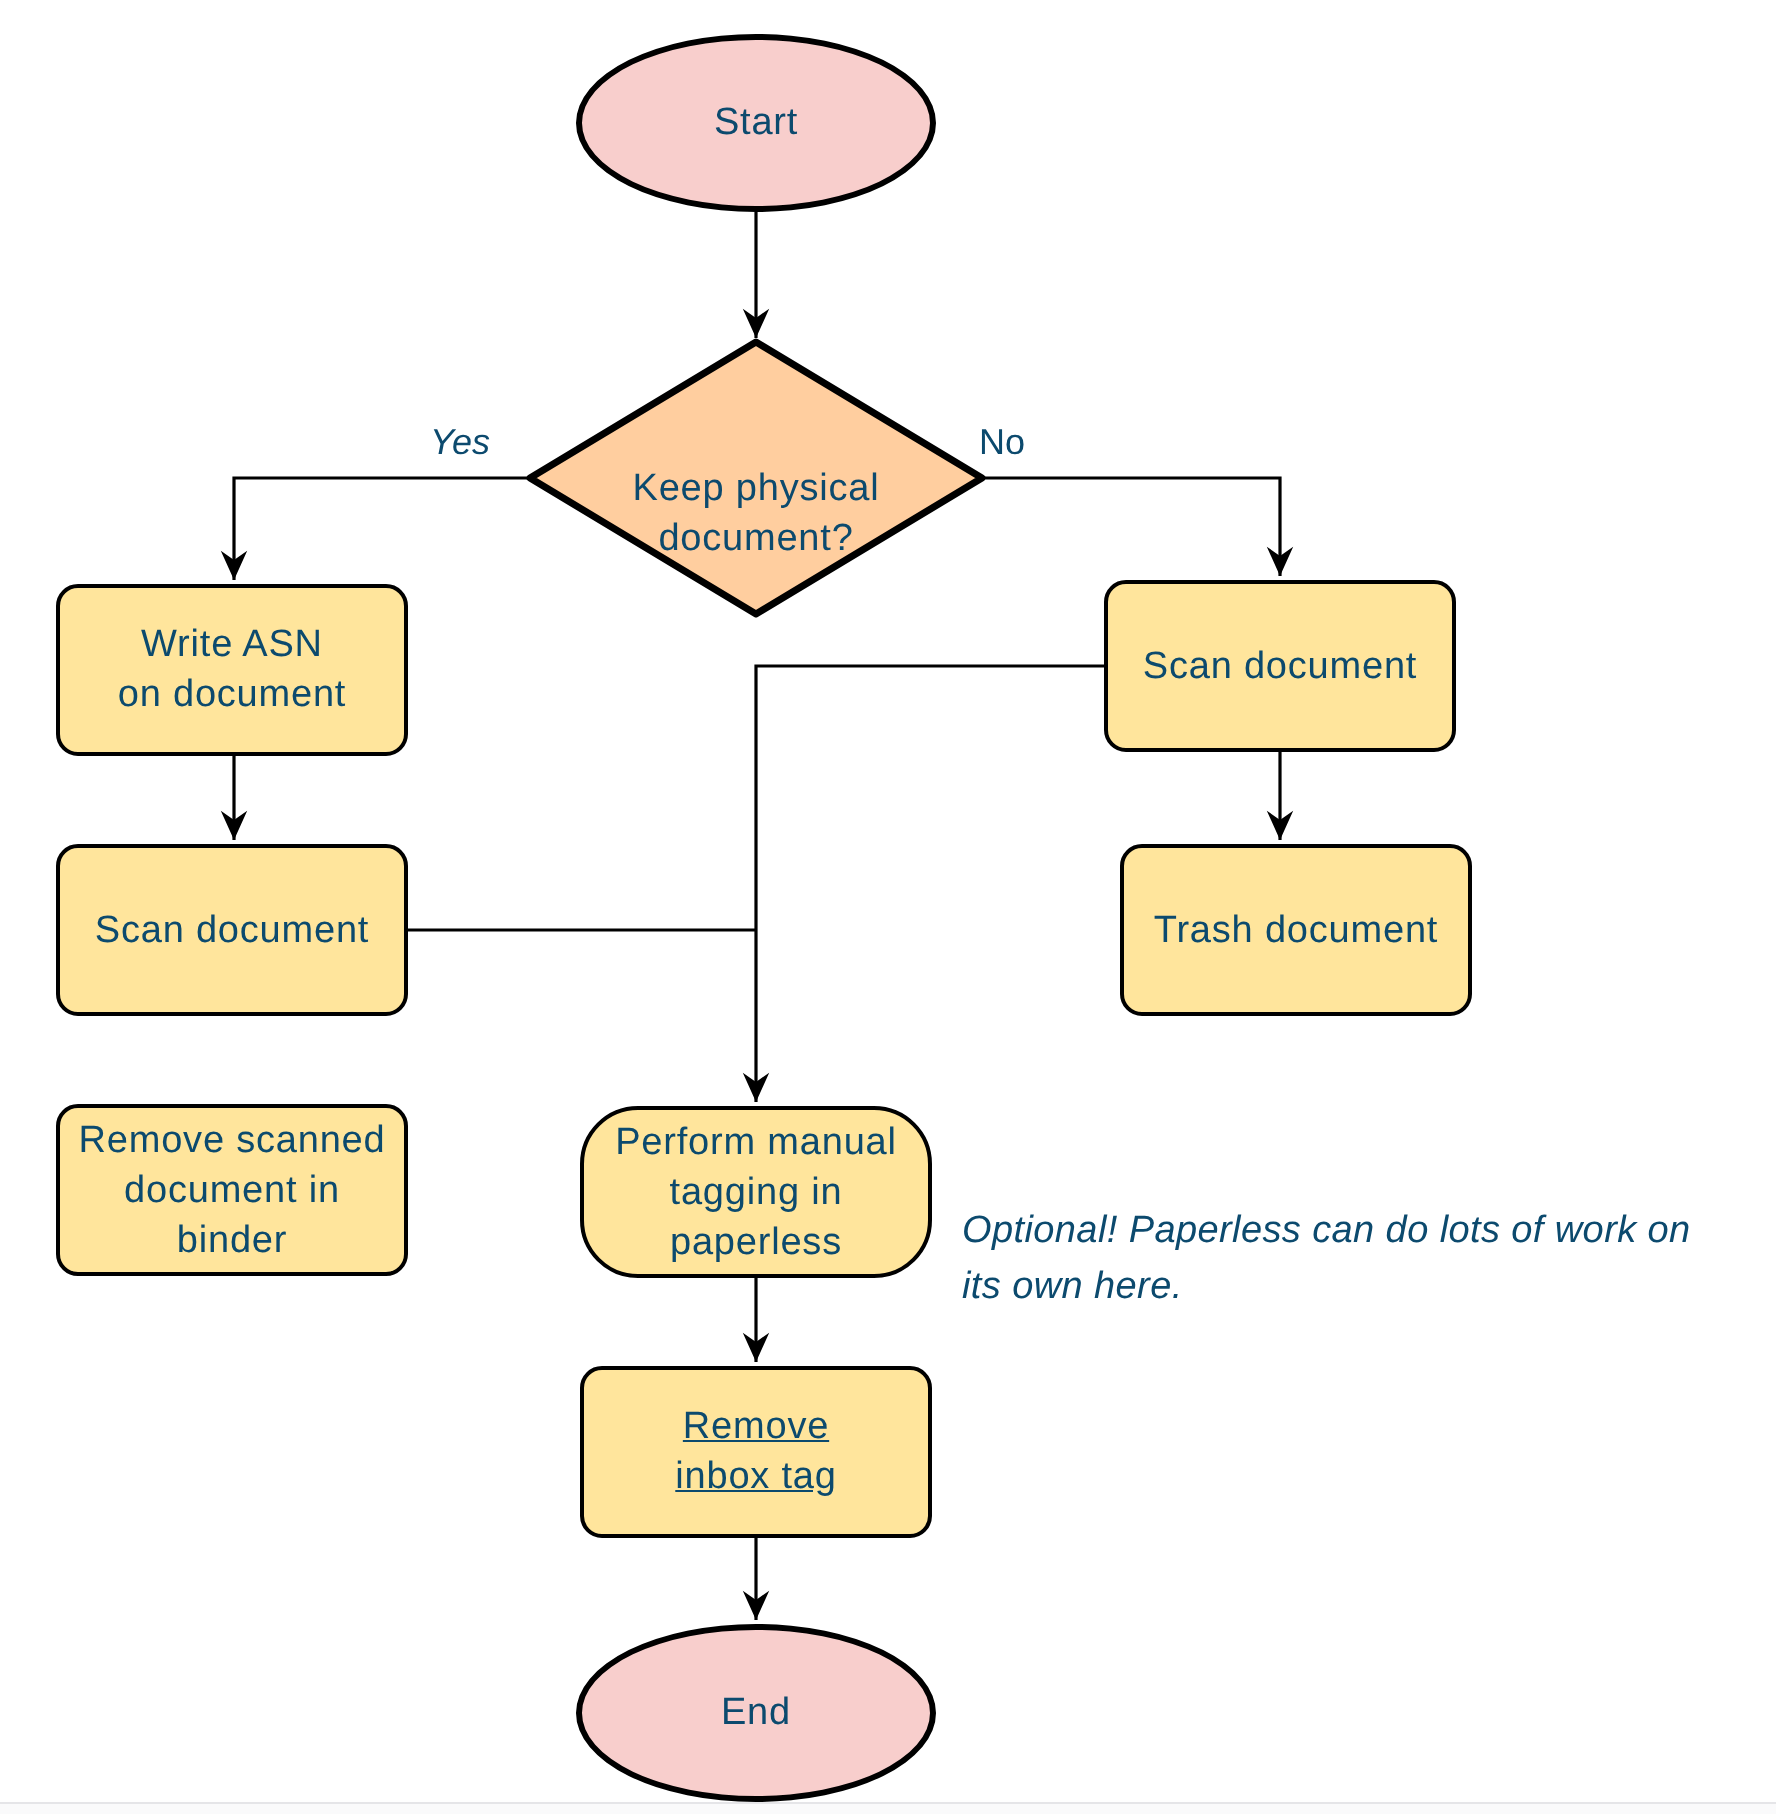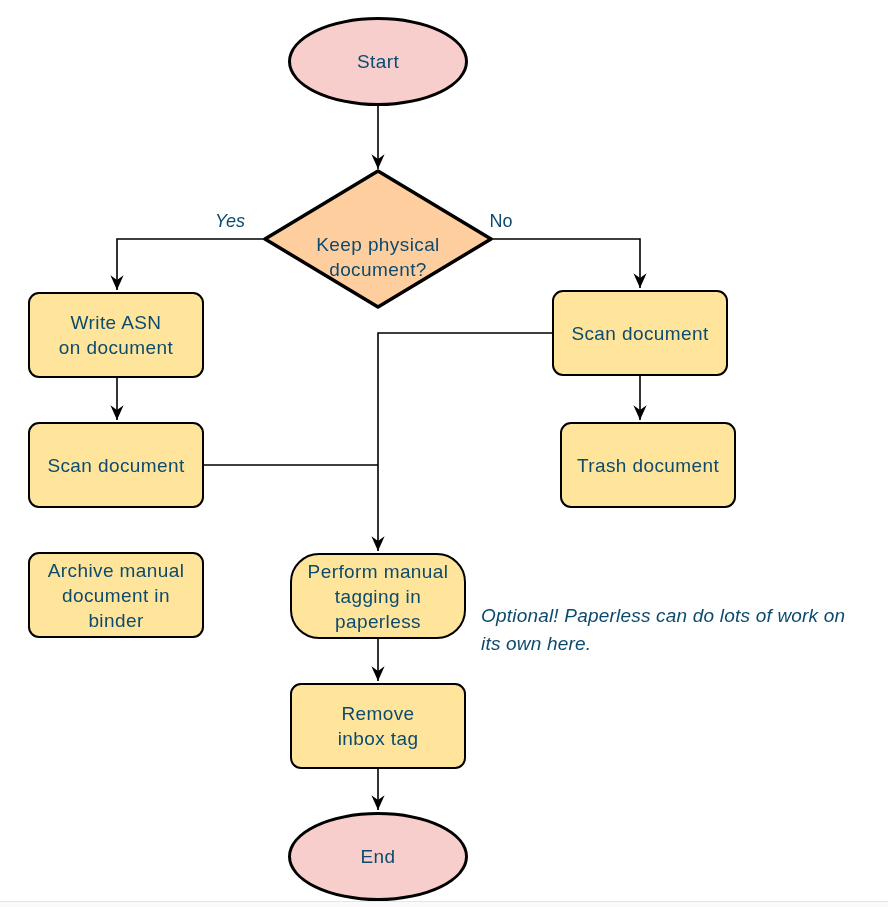--- a/index.html
+++ b/index.html
@@ -100,21 +100,21 @@
     background: #fafafb;
   }
   
   #node-start      { left: 288px; top: 17px;  }
   #node-write-asn  { left: 28px;  top: 292px; }
   #node-scan-left  { left: 28px;  top: 422px; }
   #node-archive    { left: 28px;  top: 552px; }
   #node-scan-right { left: 552px; top: 290px; }
   #node-trash      { left: 560px; top: 422px; }
   #node-tagging    { left: 290px; top: 553px; border-radius: 29px; }
-  #node-remove     { left: 290px; top: 683px; }
+  #node-remove     { left: 290px; top: 683px; text-decoration: underline; }
   #node-end        { left: 288px; top: 812px; }
 </style>
 </head>
 <body>
 
 <div id="canvas">
 
   <svg id="edge-layer" width="888" height="907" viewBox="0 0 888 907" aria-hidden="true">
     <defs>
       <marker id="arrow" viewBox="0 0 12 12" refX="11" refY="6" markerWidth="11" markerHeight="11" orient="auto" markerUnits="strokeWidth">
@@ -150,21 +150,21 @@
   <div id="node-write-asn" class="node rect">
     <span class="label">Write ASN
 on document</span>
   </div>
 
   <div id="node-scan-left" class="node rect">
     <span class="label">Scan document</span>
   </div>
 
   <div id="node-archive" class="node rect">
-    <span class="label">Archive manual
+    <span class="label">Remove scanned
 document in
 binder</span>
   </div>
 
   <div id="node-scan-right" class="node rect">
     <span class="label">Scan document</span>
   </div>
 
   <div id="node-trash" class="node rect">
     <span class="label">Trash document</span>

